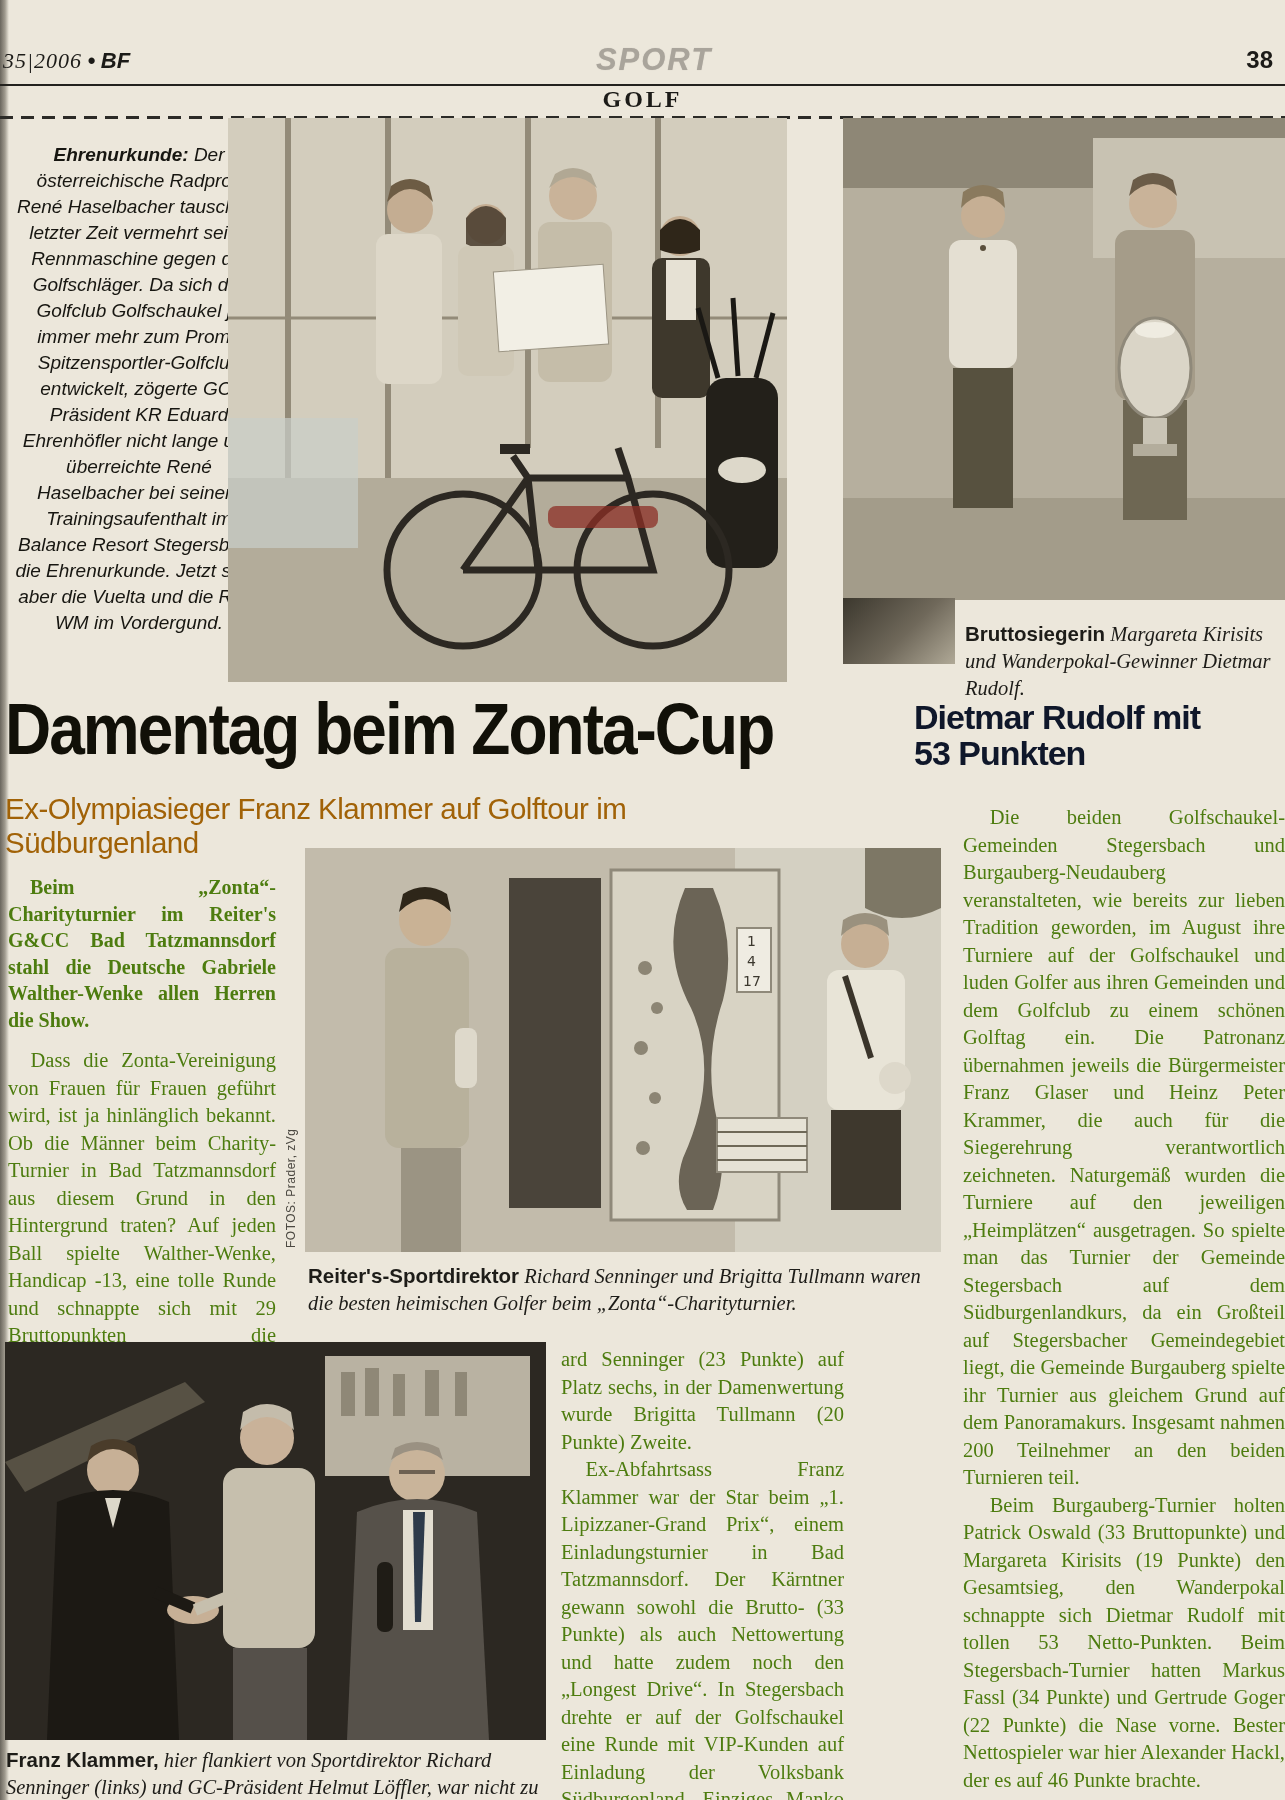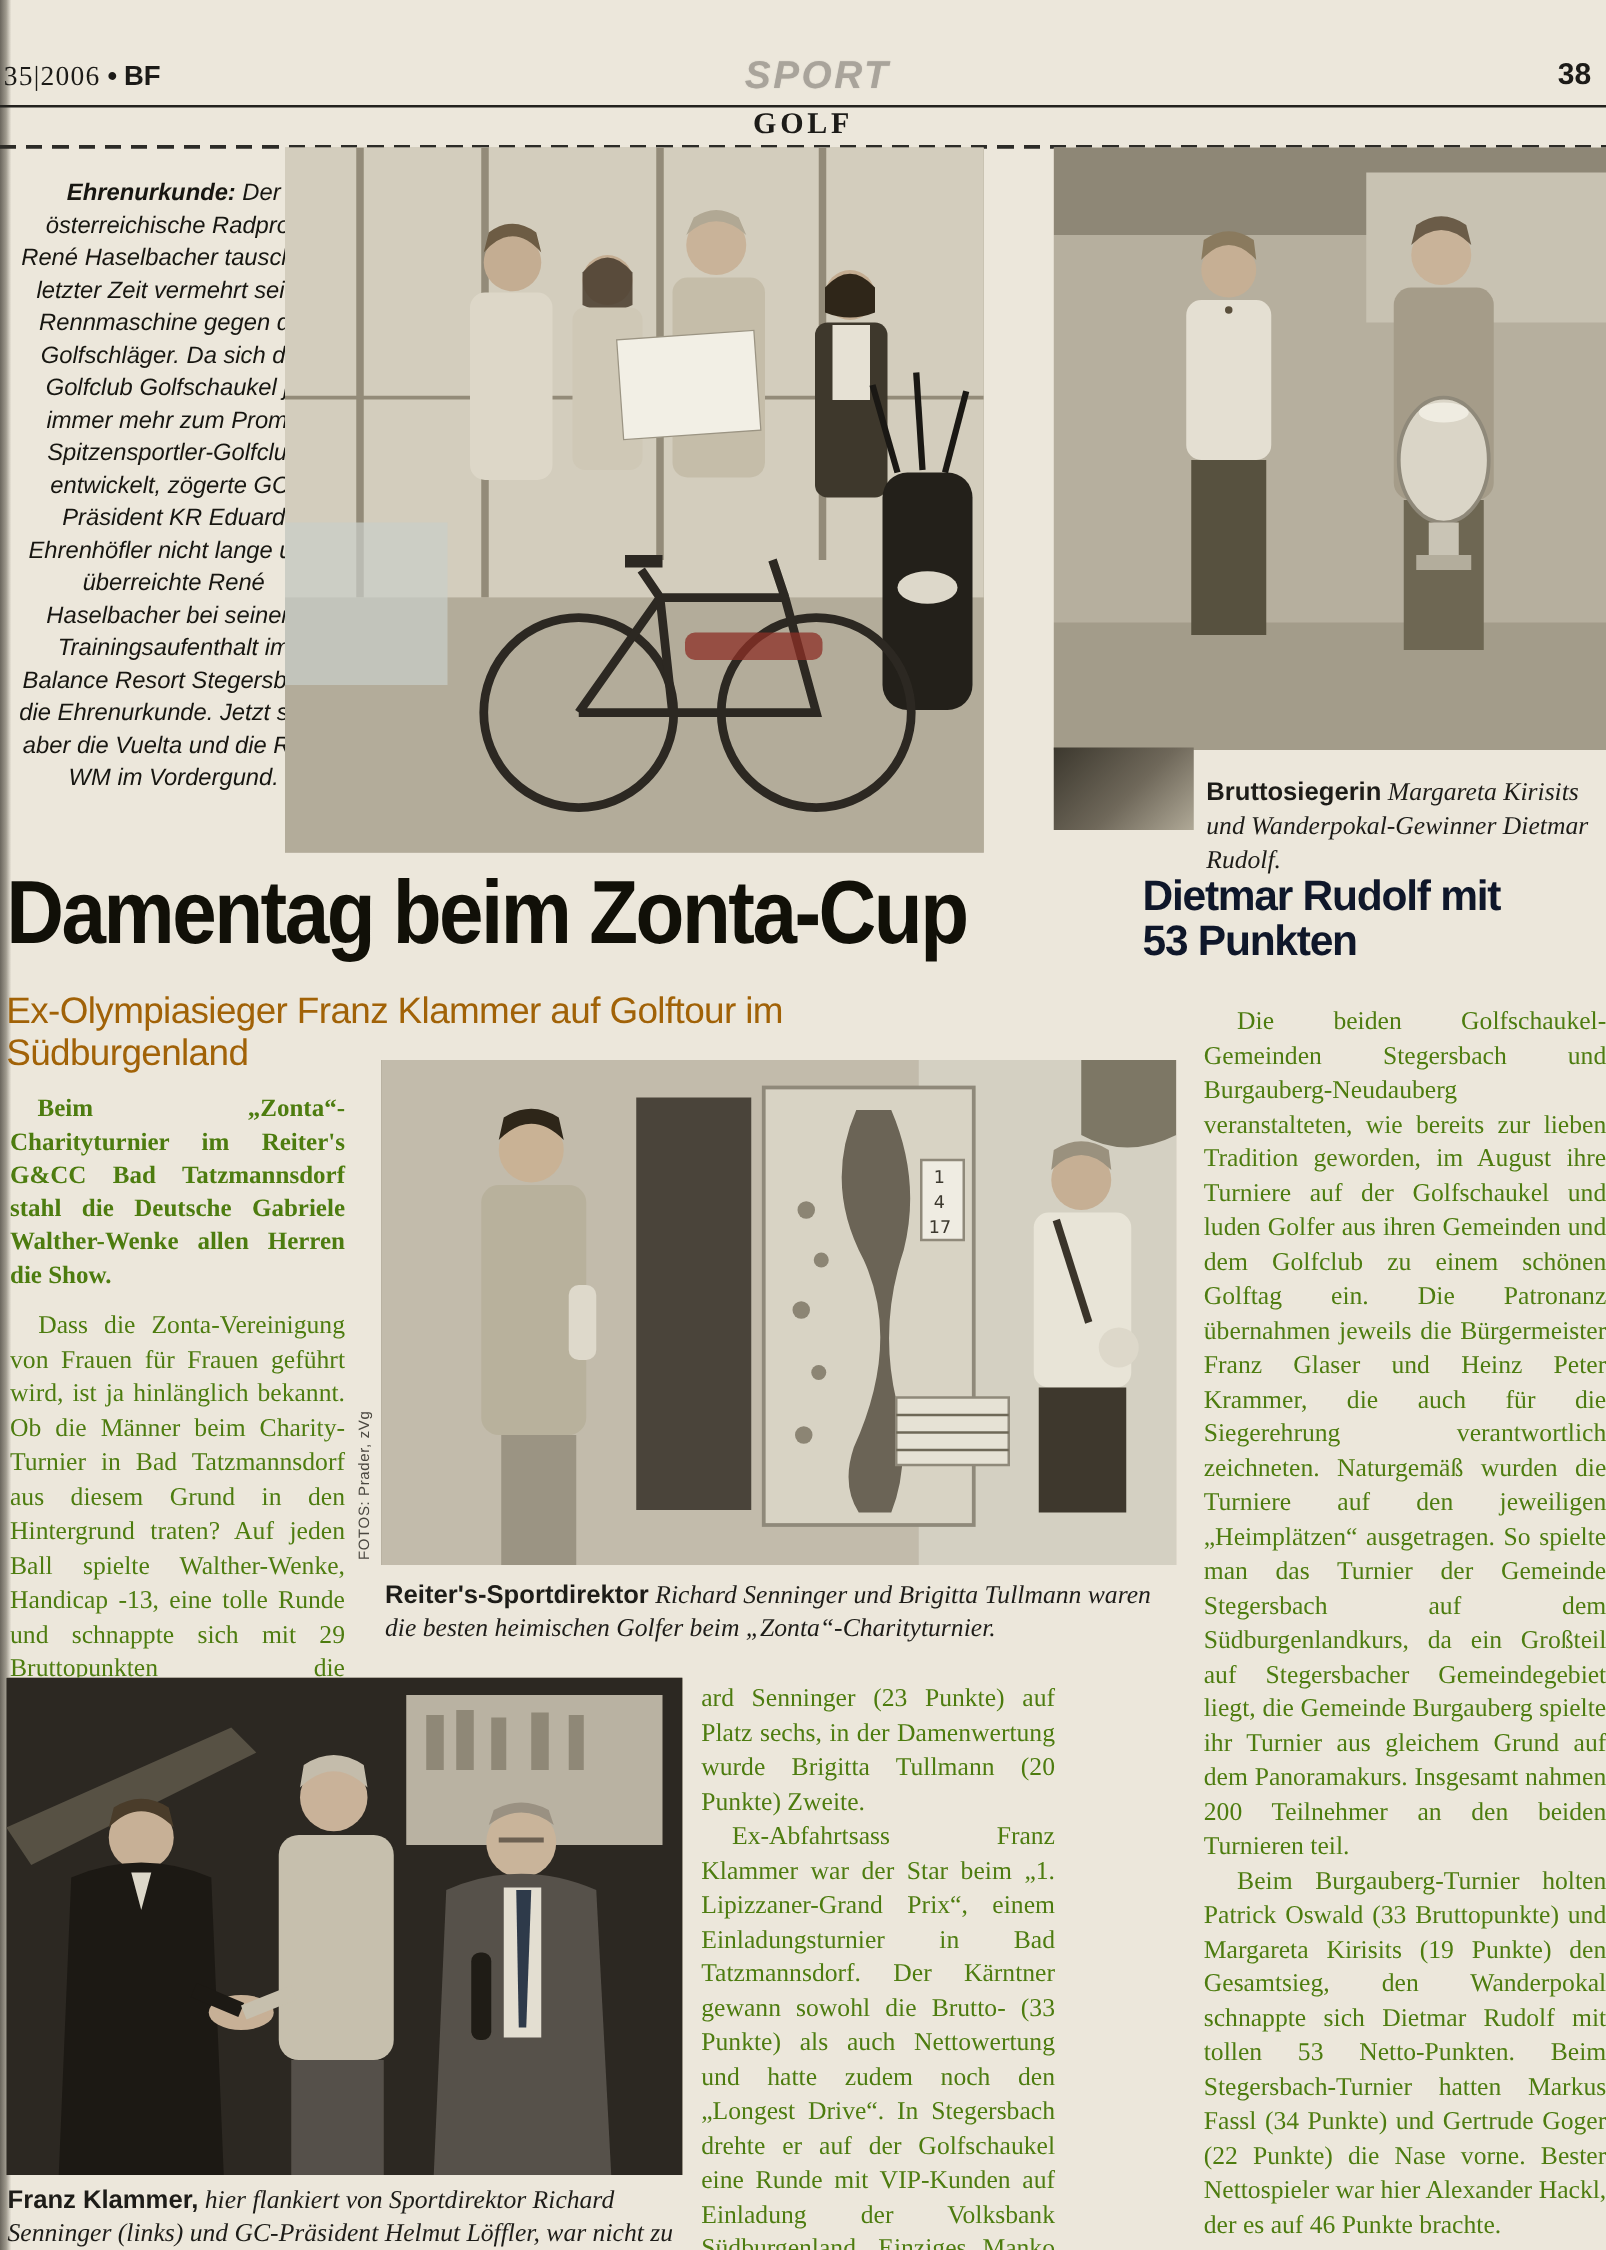--- a/index.html
+++ b/index.html
@@ -7,21 +7,21 @@
     position:relative;
     width:1285px;height:1800px;
     background:#ece7db;
     overflow:hidden;
     font-family:"Liberation Serif", serif;
     color:#1c1b18;
   }
   .scan-edge{position:absolute;left:0;top:0;width:9px;height:1800px;
     background:linear-gradient(90deg,#4a463e 0%,#8d887c 55%,rgba(141,136,124,0) 100%);opacity:.8;}
   
-  .hdr-issue{position:absolute;left:3px;top:48px;font-size:22px;white-space:nowrap;}
+  .hdr-issue{position:absolute;left:3px;top:48px;font-size:22px;white-space:nowrap;font-style:italic;}
   .hdr-issue .num{font-family:"Liberation Serif",serif;letter-spacing:1px;}
   .hdr-issue .mag{font-family:"Liberation Sans",sans-serif;font-weight:bold;}
   .hdr-sport{position:absolute;left:0;right:0;top:42px;text-align:center;
     font-family:"Liberation Sans",sans-serif;font-style:italic;font-weight:bold;
     font-size:31px;letter-spacing:2px;color:#a9a49b;text-shadow:0 0 1px #c7c2b8;padding-left:23px;}
   .hdr-page{position:absolute;right:12px;top:46px;font-family:"Liberation Sans",sans-serif;
     font-weight:bold;font-size:24px;}
   .hdr-rule{position:absolute;left:0;top:84px;width:1285px;height:2px;background:#23221e;}
   .hdr-golf{position:absolute;left:0;right:0;top:86px;text-align:center;
     font-family:"Liberation Serif",serif;font-size:24px;letter-spacing:3px;font-weight:600;}

